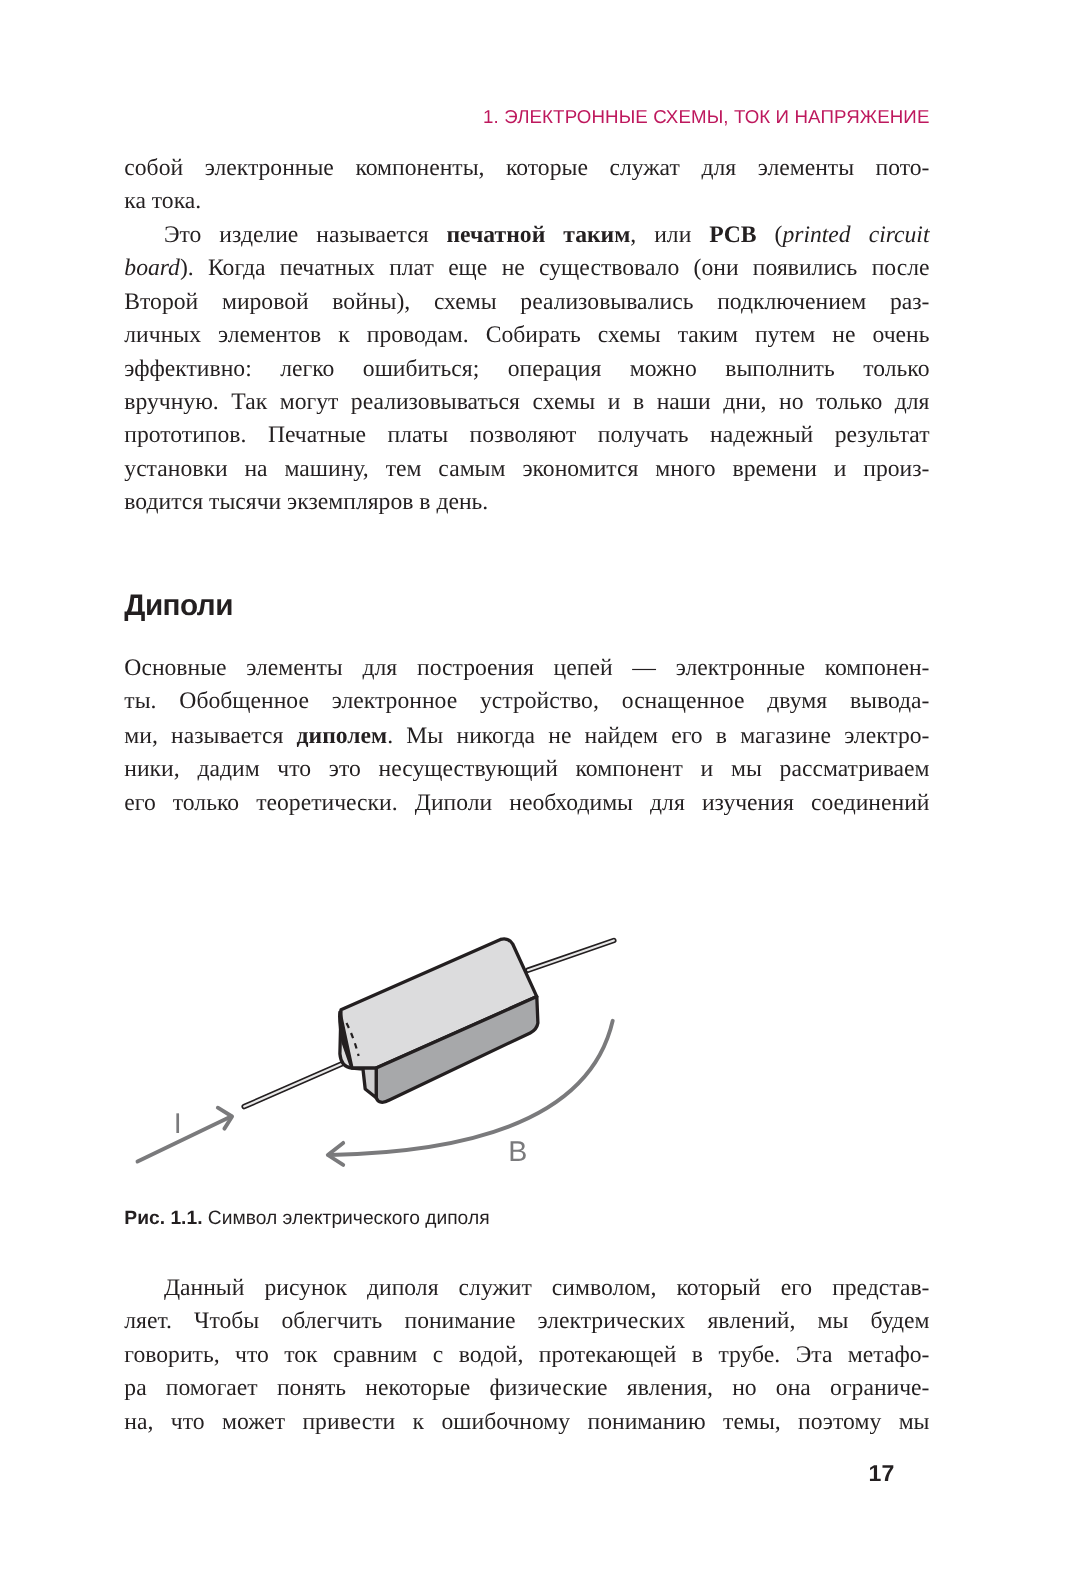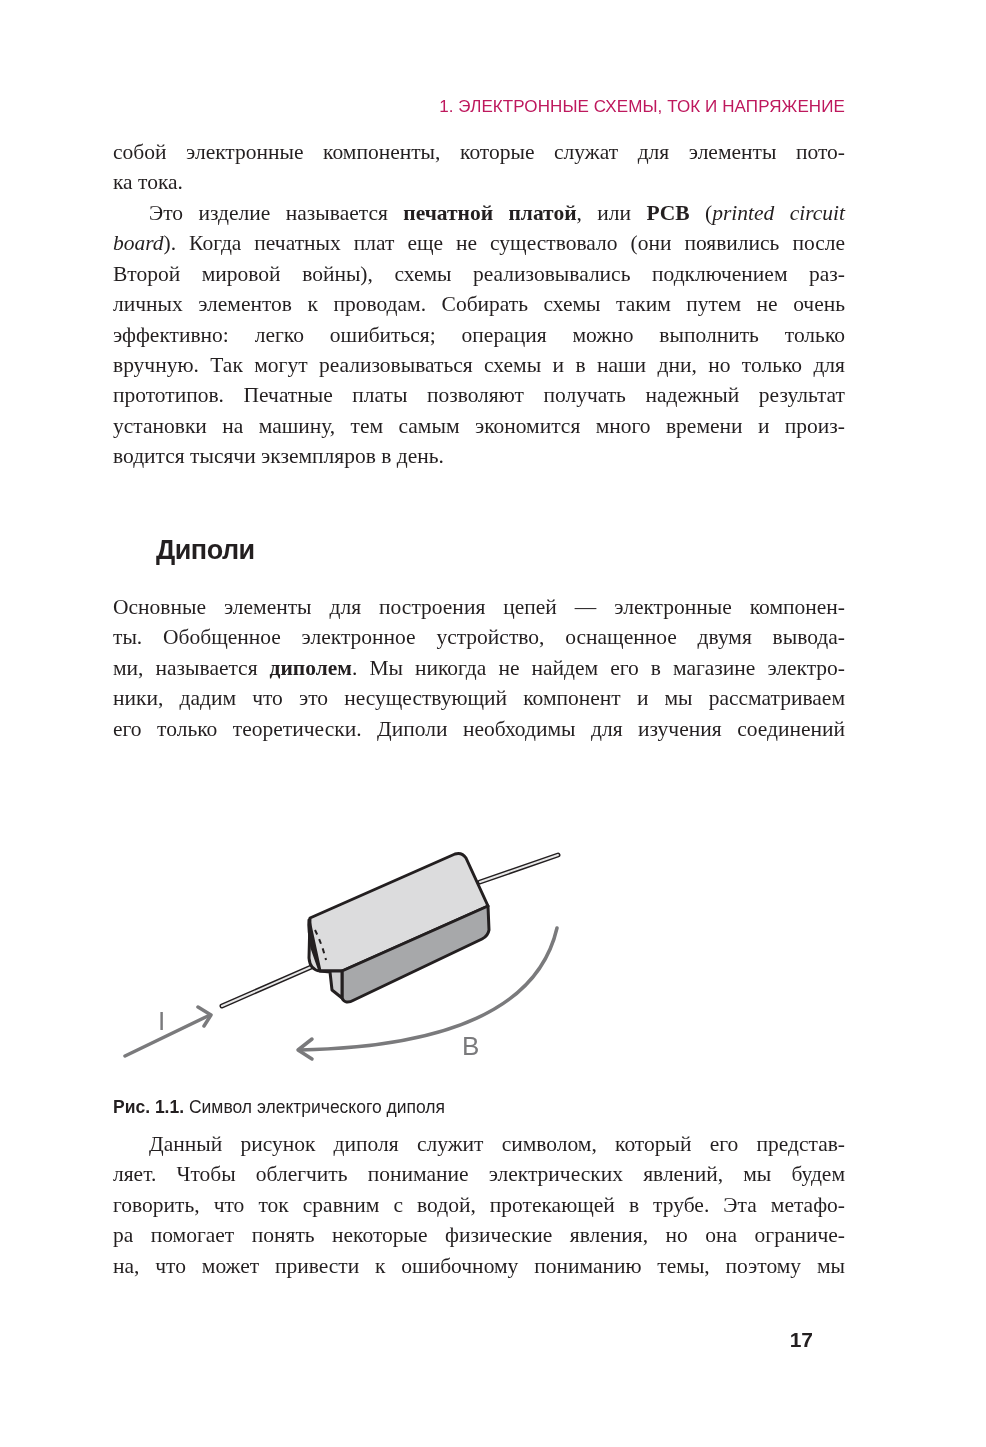--- a/index.html
+++ b/index.html
@@ -14,24 +14,23 @@
     text-align: justify; color: #231f20;
   }
   .line { display: block; text-align: justify; text-align-last: justify; white-space: nowrap; }
   .line.last { text-align-last: left; }
   .block1 { top: 137px; }
   .block2 { top: 198px; }
   .heading {
     position: absolute; left: 113px; top: 535px;
     font-family: "Liberation Sans", sans-serif; font-weight: bold; font-size: 27px; color: #231f20;
     letter-spacing: -0.5px;
-    margin-left: 43px;
   }
   .block3 { top: 592px; }
-  .block4 { top: 1129px; }
+  .block4 { top: 1155px; }
   .figure { position: absolute; left: 110px; top: 840px; width: 470px; height: 230px; }
   .caption {
     position: absolute; left: 113px; top: 1097px;
     font-family: Liberation Sans, sans-serif; font-size: 17.5px; color: #231f20;
   }
   .caption b { font-weight: bold; }
   .page-number {
     position: absolute; left: 768px; top: 1328px; width: 45px; text-align: right;
     font-family: "Liberation Sans", sans-serif; font-weight: bold; font-size: 21px; color: #231f20;
   }
@@ -42,21 +41,21 @@
 <body>
 
 <div class="running-head">1. ЭЛЕКТРОННЫЕ СХЕМЫ, ТОК И НАПРЯЖЕНИЕ</div>
 
 <div class="body-text block1">
   <span class="line">собой электронные компоненты, которые служат для элементы пото-</span>
   <span class="line last">ка тока.</span>
 </div>
 
 <div class="body-text block2">
-  <span class="line" style="padding-left:36px;box-sizing:border-box;"><span>Это изделие называется </span><b class="em">печатной платой</b><span>, или </span><b class="em">PCB</b><span> (</span><i class="it">printed circuit</i></span>
+  <span class="line" style="padding-left:36px;box-sizing:border-box;"><span>Это изделие называется </span><b class="em">печатной таким</b><span>, или </span><b class="em">PCB</b><span> (</span><i class="it">printed circuit</i></span>
   <span class="line"><i class="it">board</i><span>). Когда печатных плат еще не существовало (они появились после</span></span>
   <span class="line">Второй мировой войны), схемы реализовывались подключением раз-</span>
   <span class="line">личных элементов к проводам. Собирать схемы таким путем не очень</span>
   <span class="line">эффективно: легко ошибиться; операция можно выполнить только</span>
   <span class="line">вручную. Так могут реализовываться схемы и в наши дни, но только для</span>
   <span class="line">прототипов. Печатные платы позволяют получать надежный результат</span>
   <span class="line">установки на машину, тем самым экономится много времени и произ-</span>
   <span class="line last">водится тысячи экземпляров в день.</span>
 </div>
 

